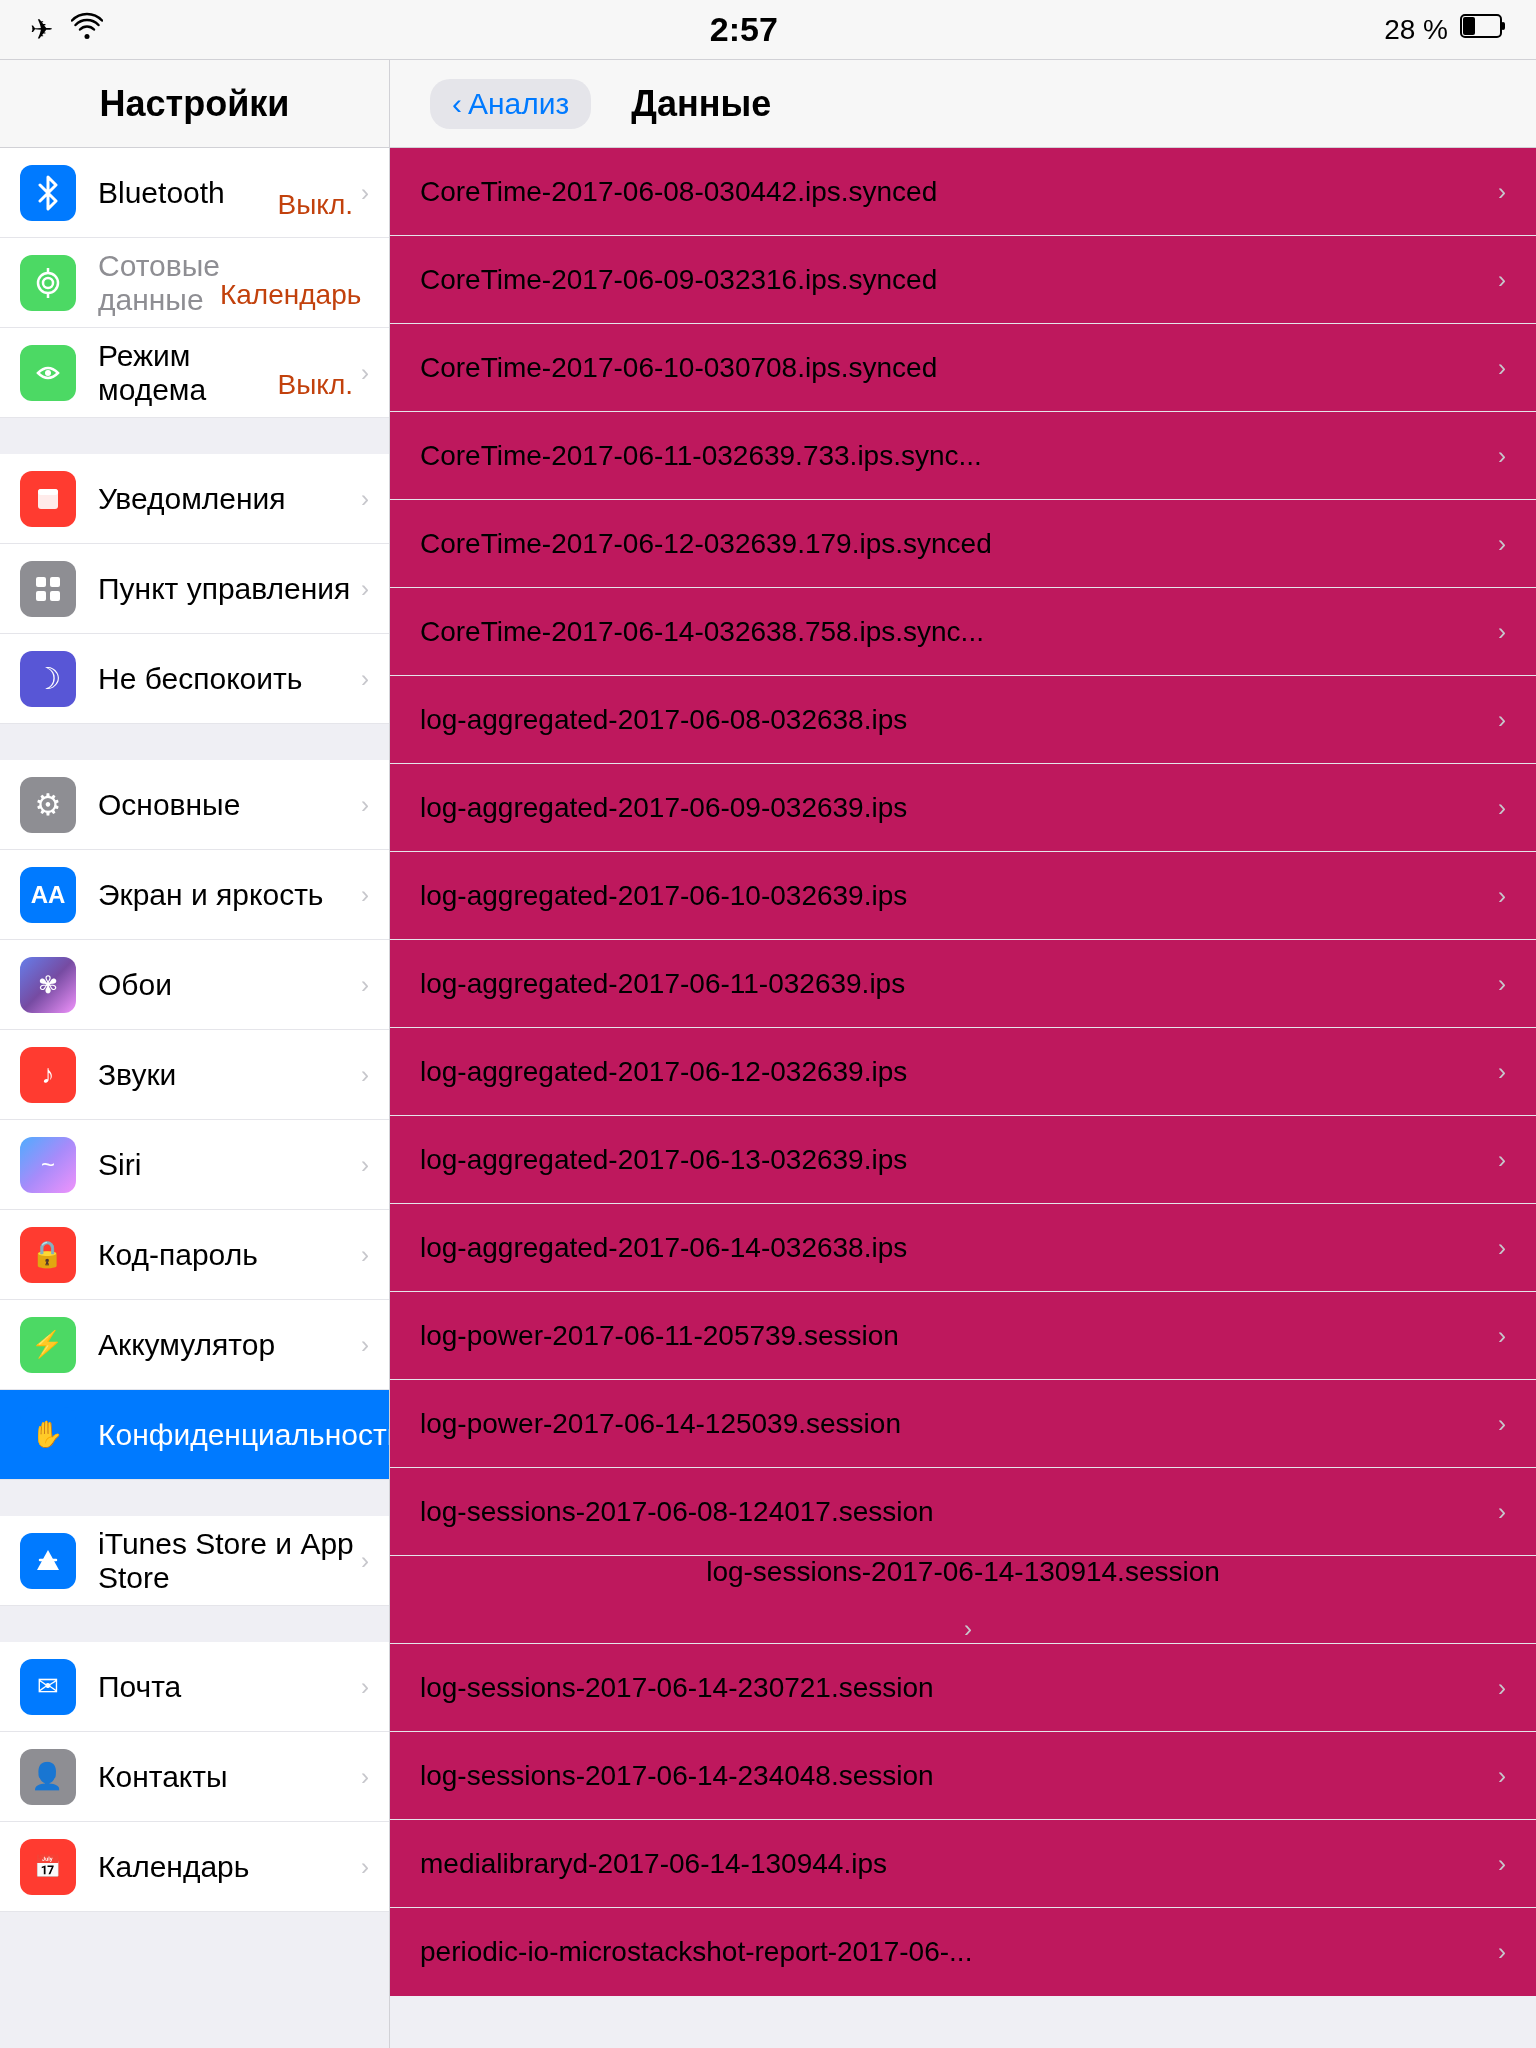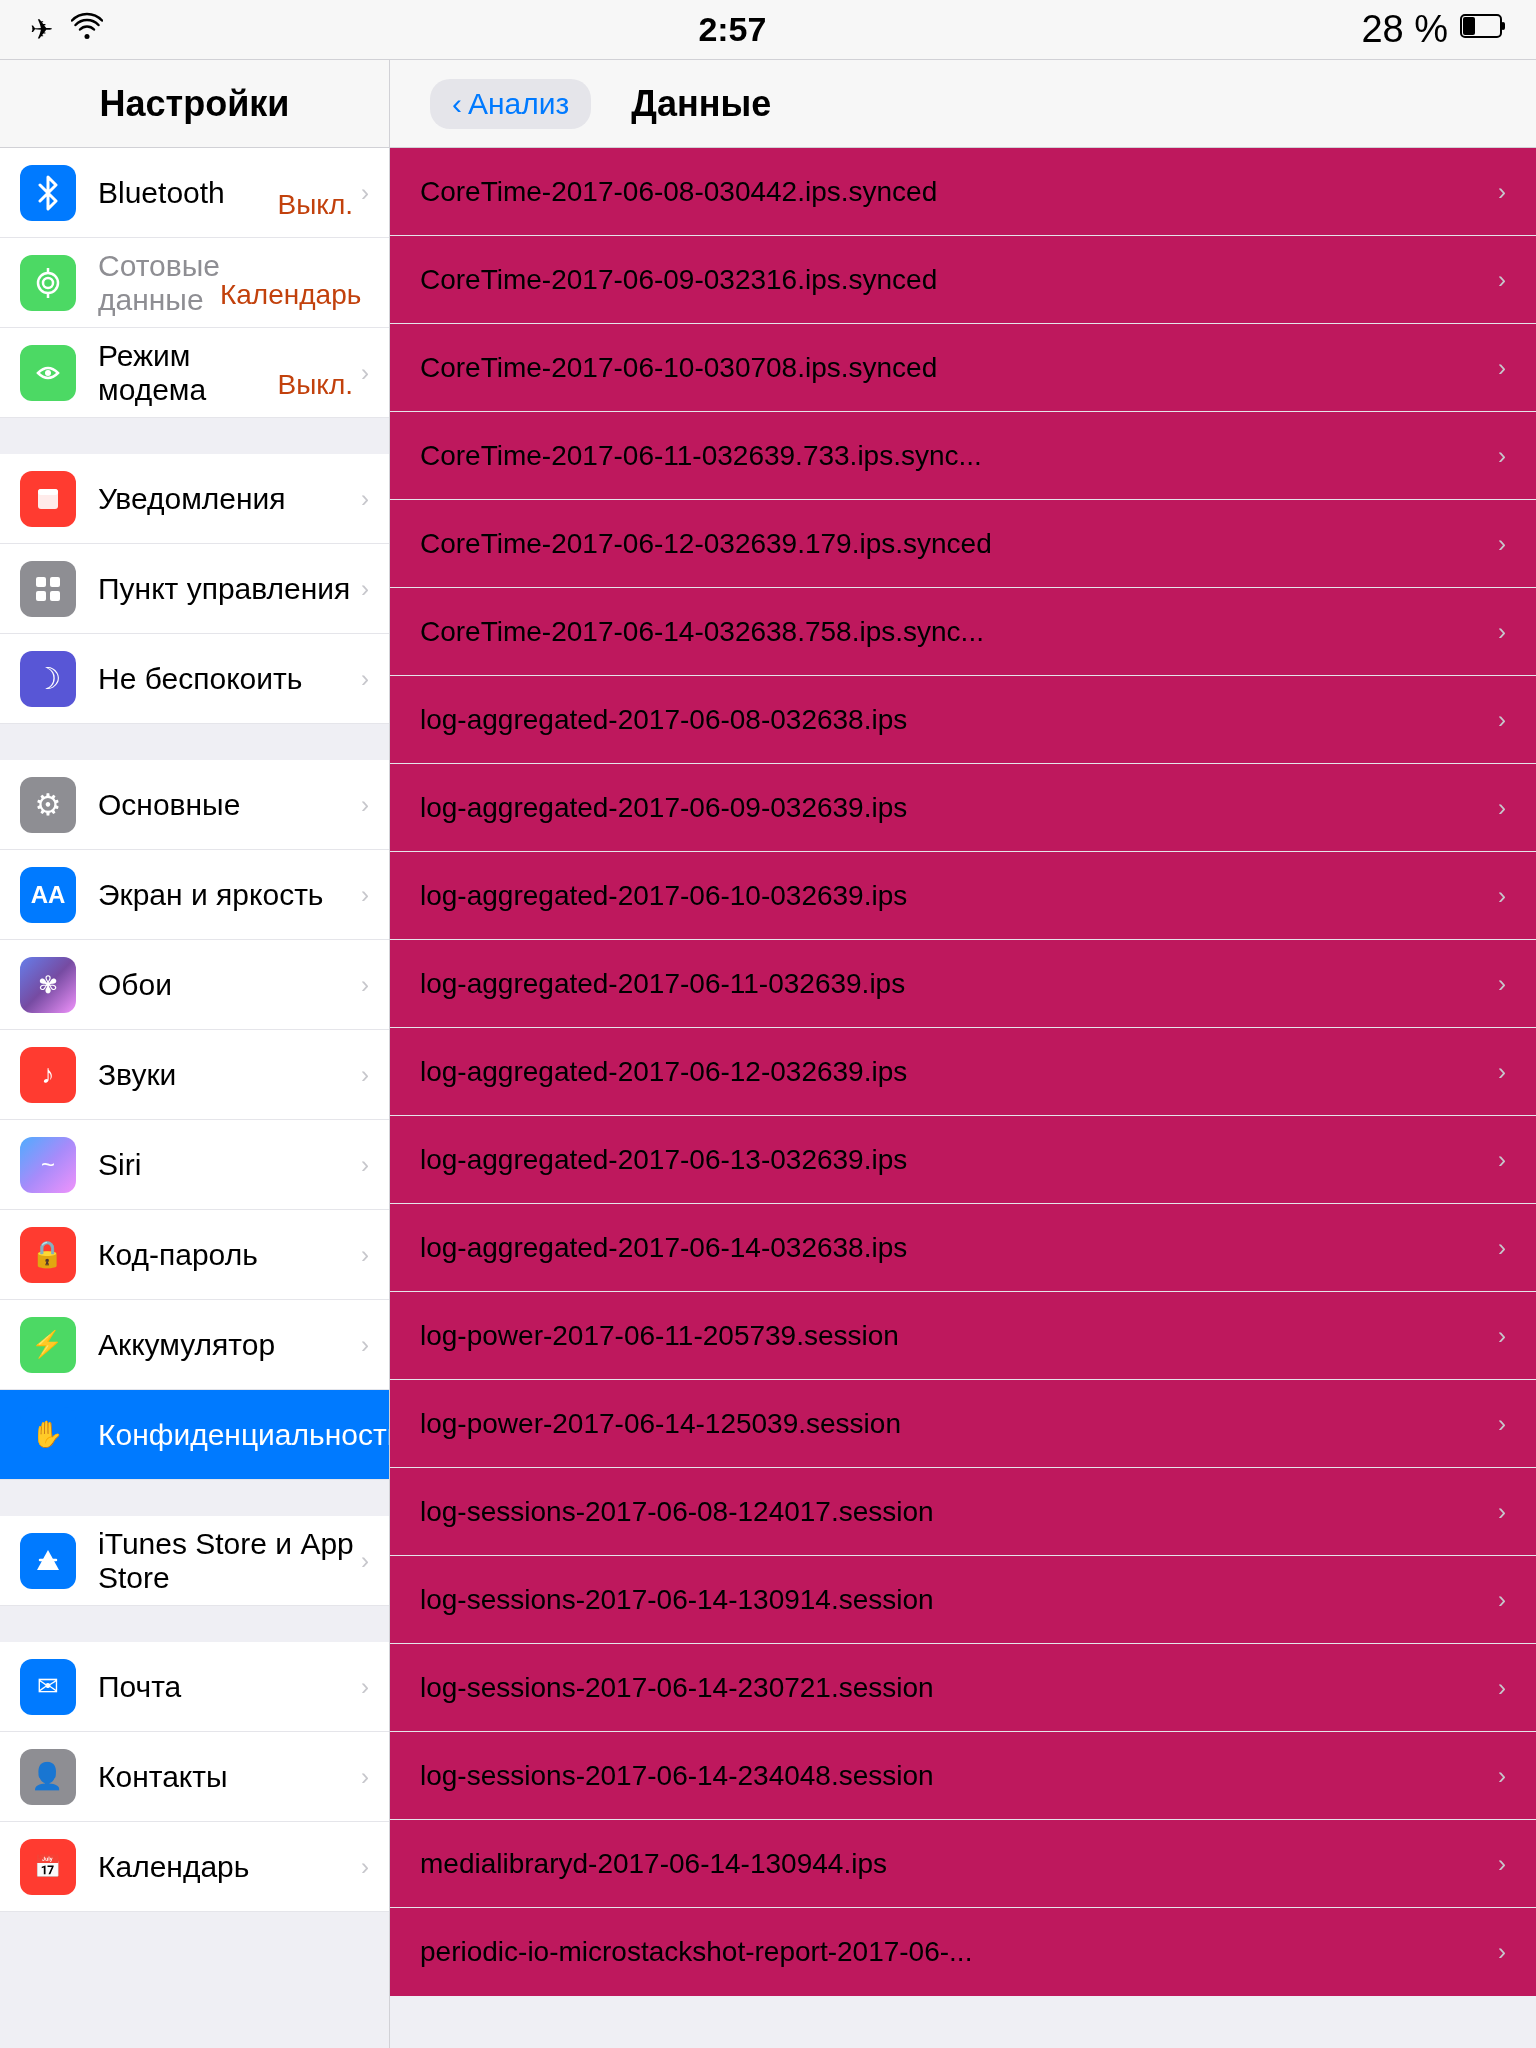--- a/index.html
+++ b/index.html
@@ -225,21 +225,21 @@
       <svg width="32" height="28" viewBox="0 0 32 28" fill="none" xmlns="http://www.w3.org/2000/svg">
         <path d="M16 22a2.5 2.5 0 1 1 0 5 2.5 2.5 0 0 1 0-5z" fill="#000"></path>
         <path d="M9 17.5C10.8 15.6 13.3 14.5 16 14.5s5.2 1.1 7 3" stroke="#000" stroke-width="2.5" stroke-linecap="round" fill="none"></path>
         <path d="M4.5 13C7.3 10 11.5 8 16 8s8.7 2 11.5 5" stroke="#000" stroke-width="2.5" stroke-linecap="round" fill="none"></path>
         <path d="M1 8.5C4.7 4.5 10 2 16 2s11.3 2.5 15 6.5" stroke="#000" stroke-width="2.5" stroke-linecap="round" fill="none"></path>
       </svg>
     </span>
   </div>
   <div class="status-center">2:57</div>
   <div class="status-right">
-    <span style="font-size:38px;">28 %</span>
+    <span style="font-size:28px;">28 %</span>
     <span>
       <svg width="46" height="26" viewBox="0 0 46 26" fill="none" xmlns="http://www.w3.org/2000/svg">
         <rect x="1" y="2" width="40" height="22" rx="4" stroke="#000" stroke-width="2" fill="none"></rect>
         <rect x="41" y="9" width="4" height="8" rx="2" fill="#000"></rect>
         <rect x="3" y="4" width="12" height="18" rx="2" fill="#000"></rect>
       </svg>
     </span>
   </div>
 </div>
 
@@ -490,21 +490,21 @@
           <span class="list-item-chevron">›</span>
         </div>
         <div class="list-item" style="border-bottom: 1px solid rgb(229, 229, 234);">
           <span class="list-item-label">log-power-2017-06-14-125039.session</span>
           <span class="list-item-chevron">›</span>
         </div>
         <div class="list-item" style="border-bottom: 1px solid rgb(229, 229, 234);">
           <span class="list-item-label">log-sessions-2017-06-08-124017.session</span>
           <span class="list-item-chevron">›</span>
         </div>
-        <div class="list-item" style="border-bottom: 1px solid rgb(229, 229, 234);">
+        <div class="list-item" style="border-bottom: 1px solid rgb(229, 229, 234); flex-direction: column;">
           <span class="list-item-label">log-sessions-2017-06-14-130914.session</span>
           <span class="list-item-chevron">›</span>
         </div>
         <div class="list-item" style="border-bottom: 1px solid rgb(229, 229, 234);">
           <span class="list-item-label">log-sessions-2017-06-14-230721.session</span>
           <span class="list-item-chevron">›</span>
         </div>
         <div class="list-item" style="border-bottom: 1px solid rgb(229, 229, 234); gap: 44px;">
           <span class="list-item-label">log-sessions-2017-06-14-234048.session</span>
           <span class="list-item-chevron">›</span>

